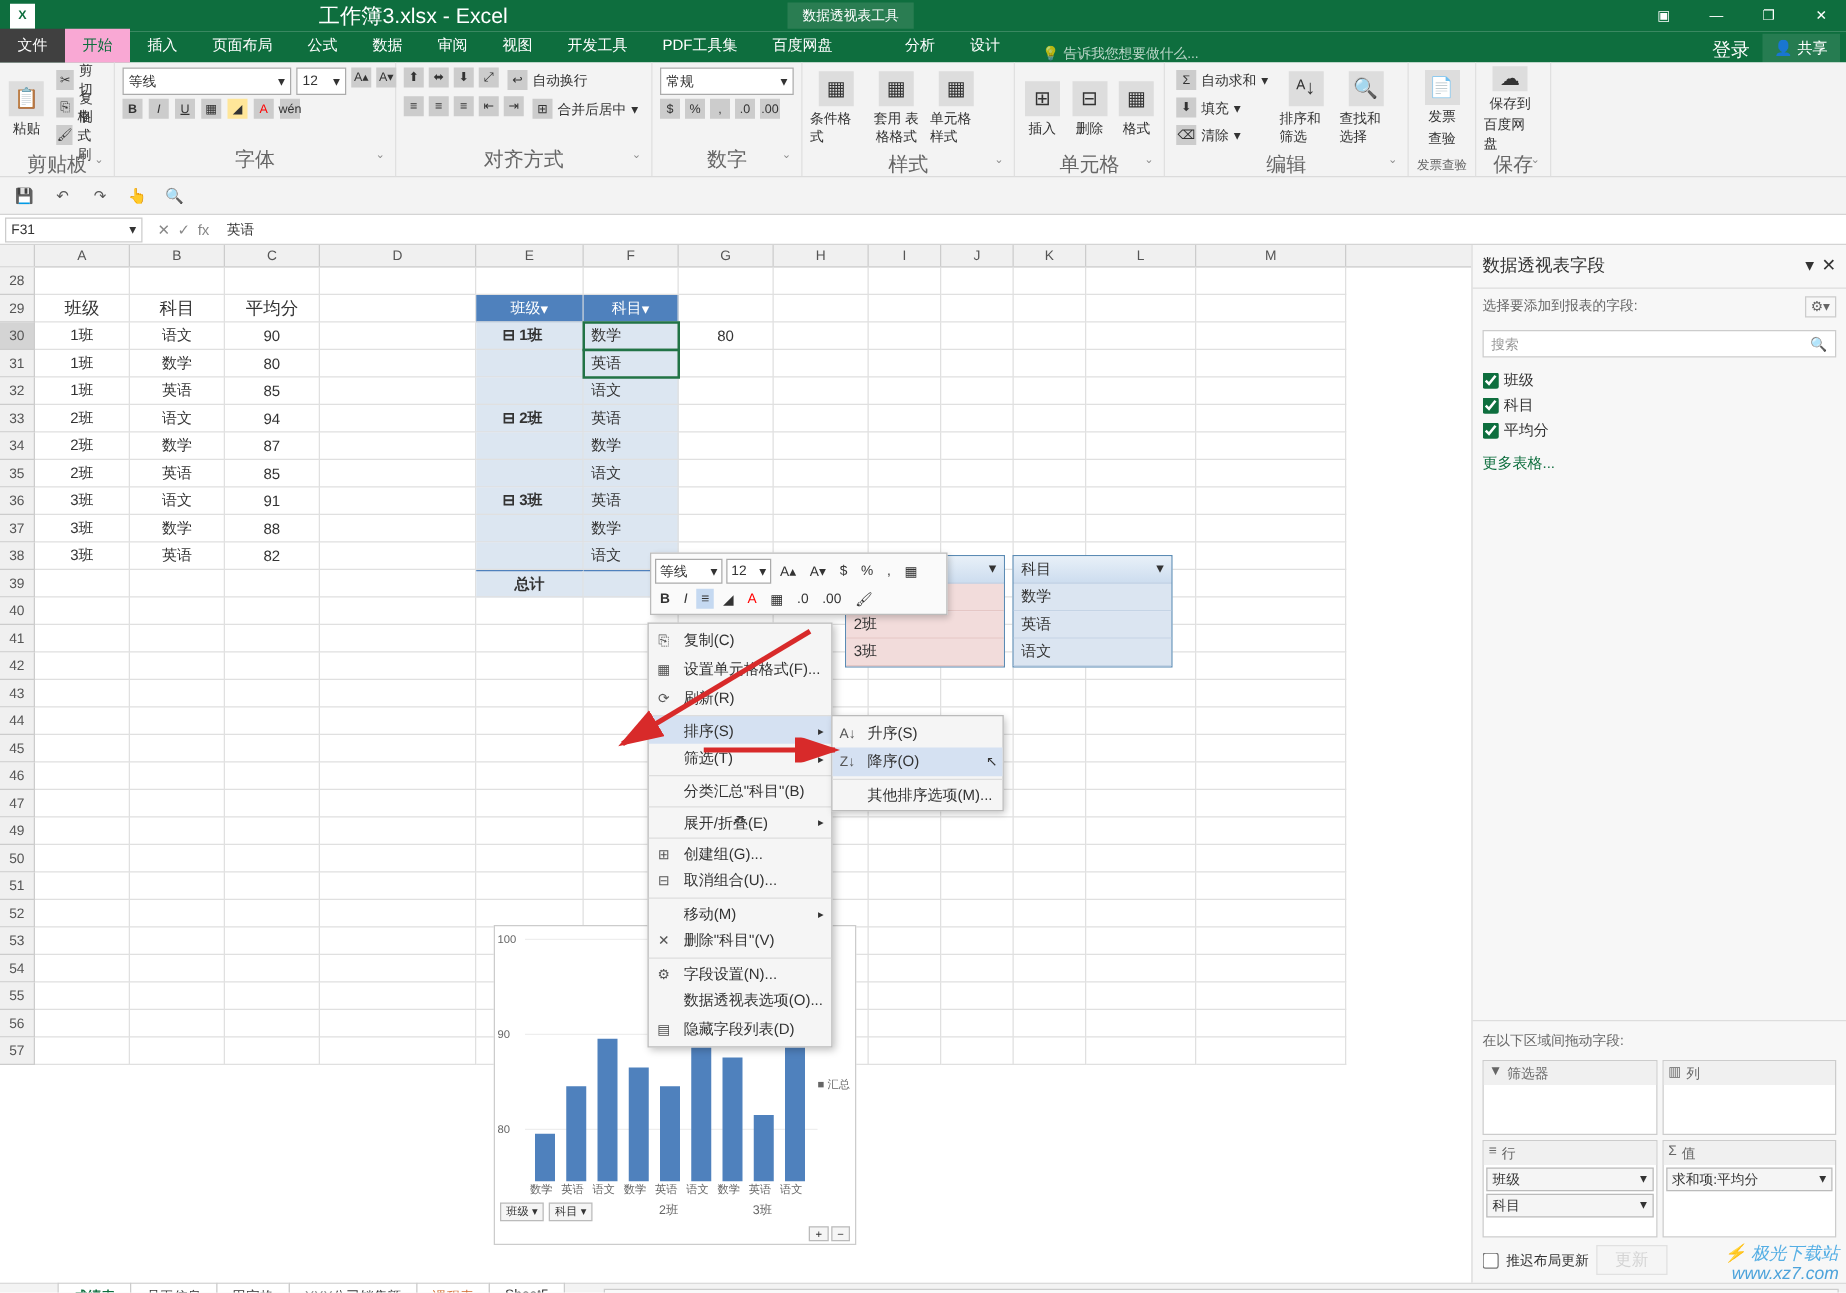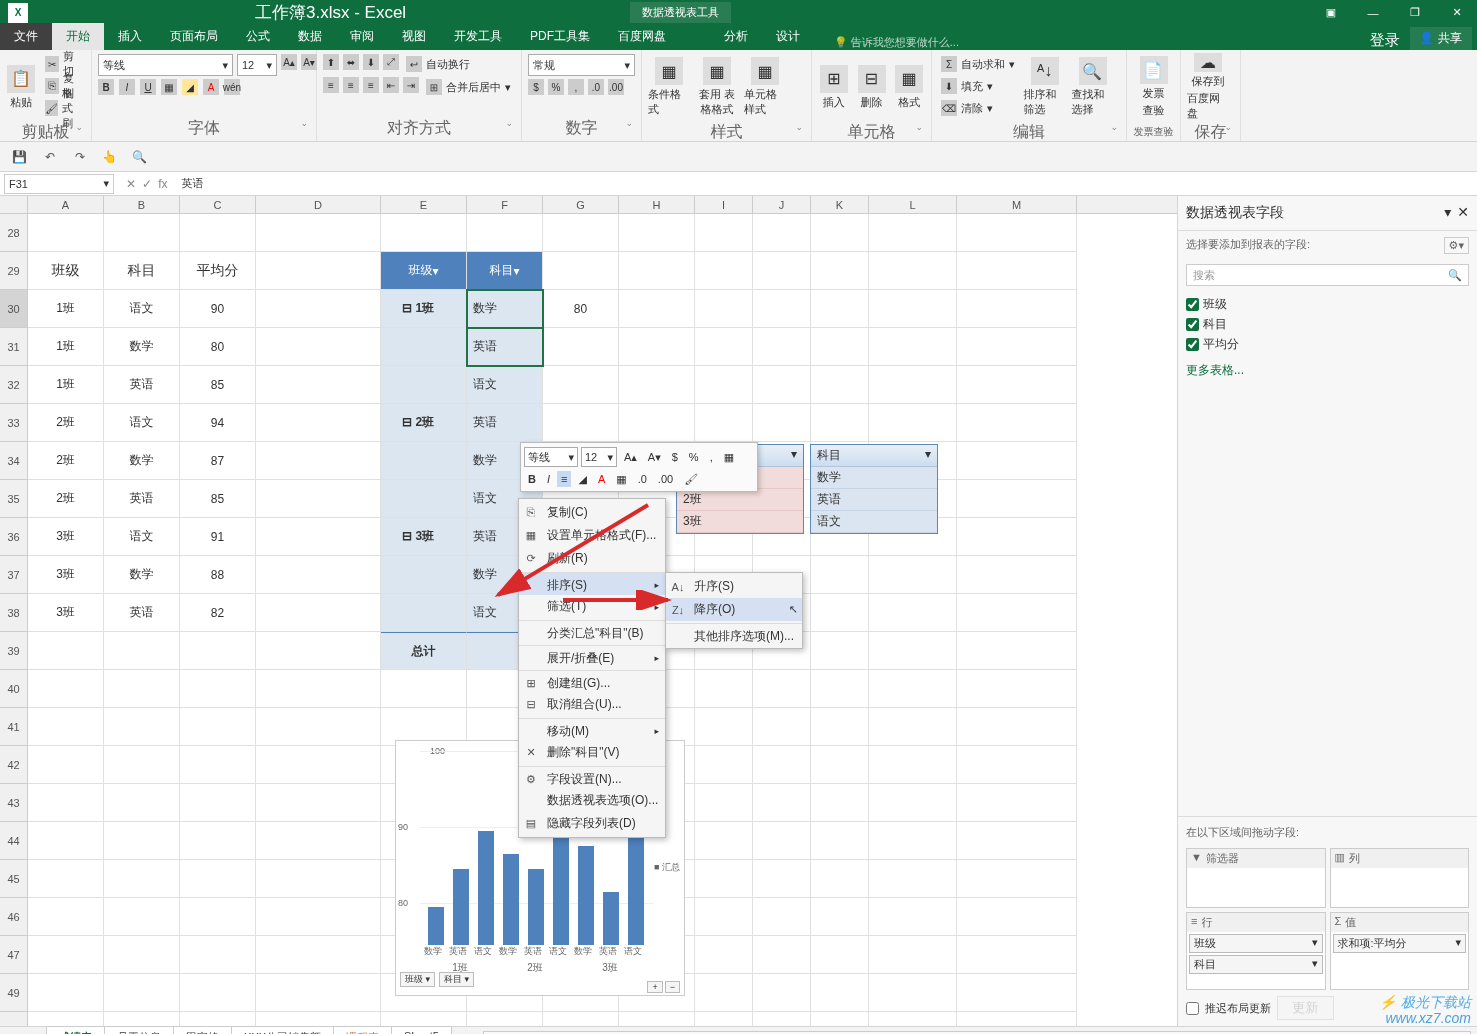--- a/index.html
+++ b/index.html
@@ -9,21 +9,21 @@
 .titlebar { height: 25px; background: #0e6e3e; display: flex; align-items: center; color: #fff; }
 .excel-icon { width: 20px; height: 20px; margin: 0 8px; background: #fff; color: #0e6e3e; font-size: 10px; font-weight: bold; display: flex; align-items: center; justify-content: center; }
 .title-tools { position: absolute; left: 630px; font-size: 11px; background: #2a7d52; padding: 3px 12px; }
 .win-controls { display: flex; gap: 2px; }
 .win-btn { width: 40px; height: 25px; display: flex; align-items: center; justify-content: center; cursor: pointer; font-size: 11px; }
 
 
 .menubar { height: 25px; background: #0e6e3e; display: flex; align-items: flex-end; color: #fff; }
 .menu-tab { padding: 5px 14px; font-size: 12px; cursor: pointer; }
 .menu-tab.file { background: #404040; }
-.menu-tab.active { background: #e5e5e5; color: #0e6e3e; }
+.menu-tab.active { background: #f9a8d4; color: #0e6e3e; }
 .tell-me { margin-left: 20px; opacity: .7; font-size: 11px; }
 .login { margin-left: auto; padding: 0 10px; font-size: 15px; }
 .share-btn { padding: 3px 10px; font-size: 12px; background: rgba(255,255,255,.1); margin-right: 5px; }
 
 
 .ribbon { height: 92px; background: #f3f3f3; border-bottom: 1px solid #d4d4d4; display: flex; }
 .ribbon-group { border-right: 1px solid #e0e0e0; display: flex; flex-direction: column; padding: 4px 6px 2px; }
 .ribbon-group-content { flex: 1; display: flex; align-items: flex-start; gap: 6px; }
 .ribbon-group-label { text-align: center; font-size: 16px; color: #666; padding-top: 2px; position: relative; }
 .ribbon-group-label::after { content: '⌄'; position: absolute; right: 2px; font-size: 9px; color: #888; }
@@ -47,21 +47,21 @@
 
 .main { display: flex; height: 830px; }
 .sheet-area { flex: 1; position: relative; overflow: hidden; background: #fff; }
 .field-pane { width: 300px; border-left: 1px solid #d4d4d4; background: #f7f7f7; display: flex; flex-direction: column; }
 
 
 .grid-headers-cols { display: flex; height: 18px; background: #f0f0f0; border-bottom: 1px solid #ccc; position: relative; }
 .corner { width: 28px; border-right: 1px solid #ccc; background: #f0f0f0; }
 .col-h { border-right: 1px solid #ccc; text-align: center; font-size: 11px; color: #555; display: flex; align-items: center; justify-content: center; }
 .grid-body { position: relative; }
-.row { display: flex; height: 38px; }
+.row { display: flex; height: 22px; }
 .row-h { width: 28px; border-right: 1px solid #ccc; border-bottom: 1px solid #ccc; background: #f0f0f0; text-align: center; font-size: 11px; color: #555; display: flex; align-items: center; justify-content: center; }
 .row-h.sel { background: #d4d4d4; }
 .cell { border-right: 1px solid #e0e0e0; border-bottom: 1px solid #e0e0e0; font-size: 12px; display: flex; align-items: center; justify-content: center; overflow: hidden; }
 .col-A { width: 76px; } .col-B { width: 76px; } .col-C { width: 76px; } .col-D { width: 125px; }
 .col-E { width: 86px; } .col-F { width: 76px; } .col-G { width: 76px; } .col-H { width: 76px; }
 .col-I { width: 58px; } .col-J { width: 58px; } .col-K { width: 58px; } .col-L { width: 88px; } .col-M { width: 120px; }
 
 
 .pvt-hdr { background: #4f81bd; color: #fff; font-weight: normal; }
 .pvt-row-lbl { background: #dce6f1; text-align: left; padding-left: 6px; justify-content: flex-start; }
@@ -94,21 +94,21 @@
 .field-box { position: absolute; border: 1px solid #5b8bb4; background: #f3f7fb; z-index: 50; font-size: 12px; }
 .field-box-hdr { background: linear-gradient(#e8f0f8, #cdddef); padding: 2px 6px; border-bottom: 1px solid #b0c4de; display: flex; justify-content: space-between; }
 .field-box-item { padding: 2px 6px; background: #f2dcdb; border-bottom: 1px solid #e5c7c5; }
 .field-box-item.blue { background: #dbe5f1; border-bottom: 1px solid #c5d4e5; }
 
 
 .chart-box { position: absolute; left: 395px; top: 544px; width: 290px; height: 256px; border: 1px solid #ccc; background: #fff; z-index: 30; }
 .chart-plot { position: absolute; left: 24px; top: 10px; right: 30px; bottom: 50px; }
 .chart-bar { position: absolute; bottom: 0; width: 16px; background: #4f81bd; }
 .chart-axis-lbl { position: absolute; font-size: 9px; color: #666; text-align: center; }
-.chart-btns { position: absolute; bottom: 8px; left: 4px; display: flex; gap: 4px; }
+.chart-btns { position: absolute; bottom: 18px; left: 4px; display: flex; gap: 4px; }
 .chart-btn { border: 1px solid #bbb; font-size: 9px; padding: 0 4px; background: #f5f5f5; }
 
 
 .fp-title { padding: 8px; font-size: 14px; color: #333; border-bottom: 1px solid #ddd; display: flex; justify-content: space-between; }
 .fp-sub { padding: 6px 8px; font-size: 11px; color: #666; display: flex; justify-content: space-between; }
 .fp-search { margin: 4px 8px; border: 1px solid #ccc; height: 22px; display: flex; align-items: center; padding: 0 6px; font-size: 11px; color: #999; justify-content: space-between; background: #fff; }
 .fp-fields { padding: 4px 8px; }
 .fp-field { display: flex; align-items: center; gap: 4px; height: 20px; font-size: 12px; }
 .fp-field input { accent-color: #0e6e3e; }
 .fp-more { padding: 4px 8px; color: #0e6e3e; font-size: 12px; cursor: pointer; }
@@ -753,20 +753,36 @@
           <div class="cell col-F"></div>
           <div class="cell col-G"></div>
           <div class="cell col-H"></div>
           <div class="cell col-I"></div>
           <div class="cell col-J"></div>
           <div class="cell col-K"></div>
           <div class="cell col-L"></div>
           <div class="cell col-M"></div>
         </div>
         <div class="row">
+          <div class="row-h">54</div>
+          <div class="cell col-A"></div>
+          <div class="cell col-B"></div>
+          <div class="cell col-C"></div>
+          <div class="cell col-D"></div>
+          <div class="cell col-E"></div>
+          <div class="cell col-F"></div>
+          <div class="cell col-G"></div>
+          <div class="cell col-H"></div>
+          <div class="cell col-I"></div>
+          <div class="cell col-J"></div>
+          <div class="cell col-K"></div>
+          <div class="cell col-L"></div>
+          <div class="cell col-M"></div>
+        </div>
+        <div class="row">
           <div class="row-h">55</div>
           <div class="cell col-A"></div>
           <div class="cell col-B"></div>
           <div class="cell col-C"></div>
           <div class="cell col-D"></div>
           <div class="cell col-E"></div>
           <div class="cell col-F"></div>
           <div class="cell col-G"></div>
           <div class="cell col-H"></div>
           <div class="cell col-I"></div>
@@ -940,21 +956,21 @@
       <div class="field-box-item blue">英语</div>
       <div class="field-box-item blue">语文</div>
     </div>
 
     <div class="chart-box">
       <div class="chart-plot" id="chart-plot">
           <div class="chart-axis-lbl" style="left: -22px; top: 147px;">80</div>
           <div style="position: absolute; left: 0px; right: 0px; top: 152px; border-top: 1px solid rgb(238, 238, 238);"></div>
           <div class="chart-axis-lbl" style="left: -22px; top: 71px;">90</div>
           <div style="position: absolute; left: 0px; right: 0px; top: 76px; border-top: 1px solid rgb(238, 238, 238);"></div>
-          <div class="chart-axis-lbl" style="left: -22px; top: -5px; margin-left: 32px;">100</div>
+          <div class="chart-axis-lbl" style="left: -22px; top: -5px;">100</div>
           <div style="position: absolute; left: 0px; right: 0px; top: 0px; border-top: 1px solid rgb(238, 238, 238);"></div>
           <div class="chart-bar" style="height: 38px; left: 8px;"></div>
           <div class="chart-axis-lbl" style="left: 2px; top: 194px; width: 22px;">数学</div>
           <div class="chart-bar" style="height: 76px; left: 33px;"></div>
           <div class="chart-axis-lbl" style="left: 27px; top: 194px; width: 22px;">英语</div>
           <div class="chart-bar" style="height: 114px; left: 58px;"></div>
           <div class="chart-axis-lbl" style="left: 52px; top: 194px; width: 22px;">语文</div>
           <div class="chart-bar" style="height: 91.2px; left: 83px;"></div>
           <div class="chart-axis-lbl" style="left: 77px; top: 194px; width: 22px;">数学</div>
           <div class="chart-bar" style="height: 76px; left: 108px;"></div>

